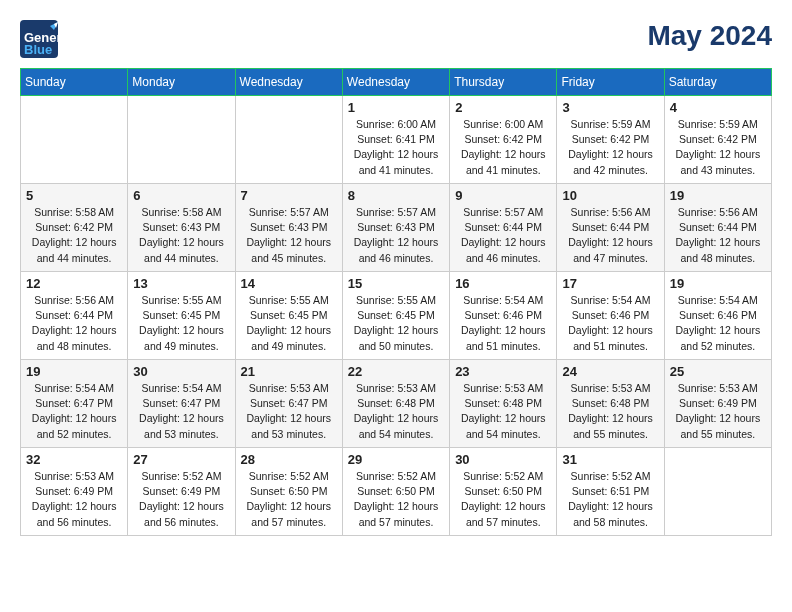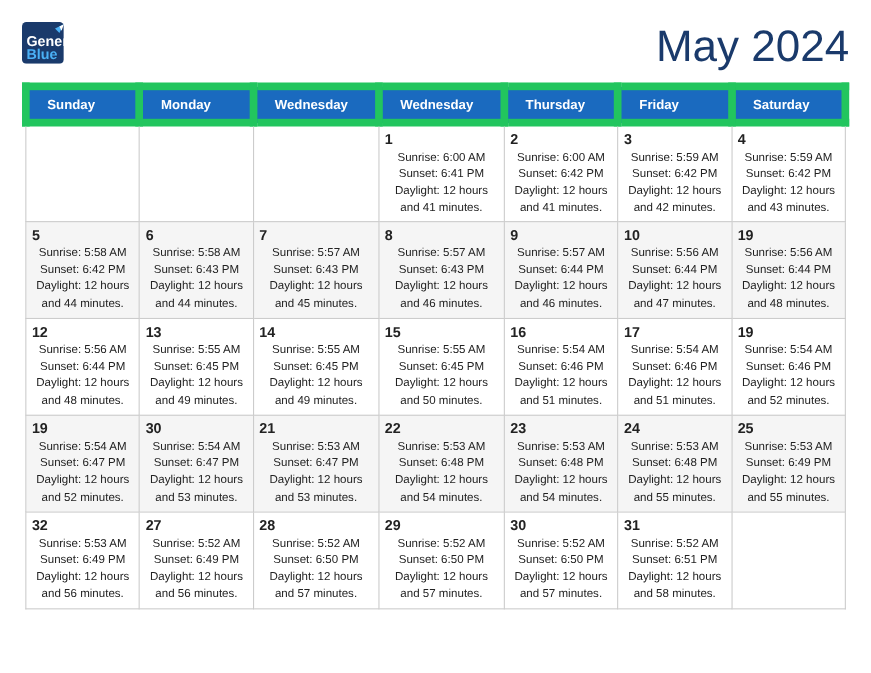--- a/index.html
+++ b/index.html
@@ -18,41 +18,41 @@
     }
     .logo {
       display: flex;
       flex-direction: column;
       align-items: flex-start;
     }
     .title-block {
       text-align: right;
     }
     .month-title {
-      font-size: 40px;
-      font-weight: normal;
+      font-size: 28px;
+      font-weight: bold;
       color: #1a3a6b;
     }
     .location {
       font-size: 14px;
       color: #333;
     }
     table {
       width: 100%;
       border-collapse: collapse;
       font-size: 11px;
     }
     thead tr th {
       background-color: #1a6abf;
       color: #fff;
-      padding: 6px 16px;
+      padding: 6px 4px;
       text-align: left;
       font-size: 12px;
-      font-weight: bold;
-      border: 7px solid #22c55e;
+      font-weight: normal;
+      border: 1px solid #22c55e;
     }
     tbody tr td {
       border: 1px solid #ccc;
       padding: 4px 5px;
       vertical-align: top;
       background: #fff;
       height: 88px;
     }
     tbody tr:nth-child(even) td {
       background: #f5f5f5;

